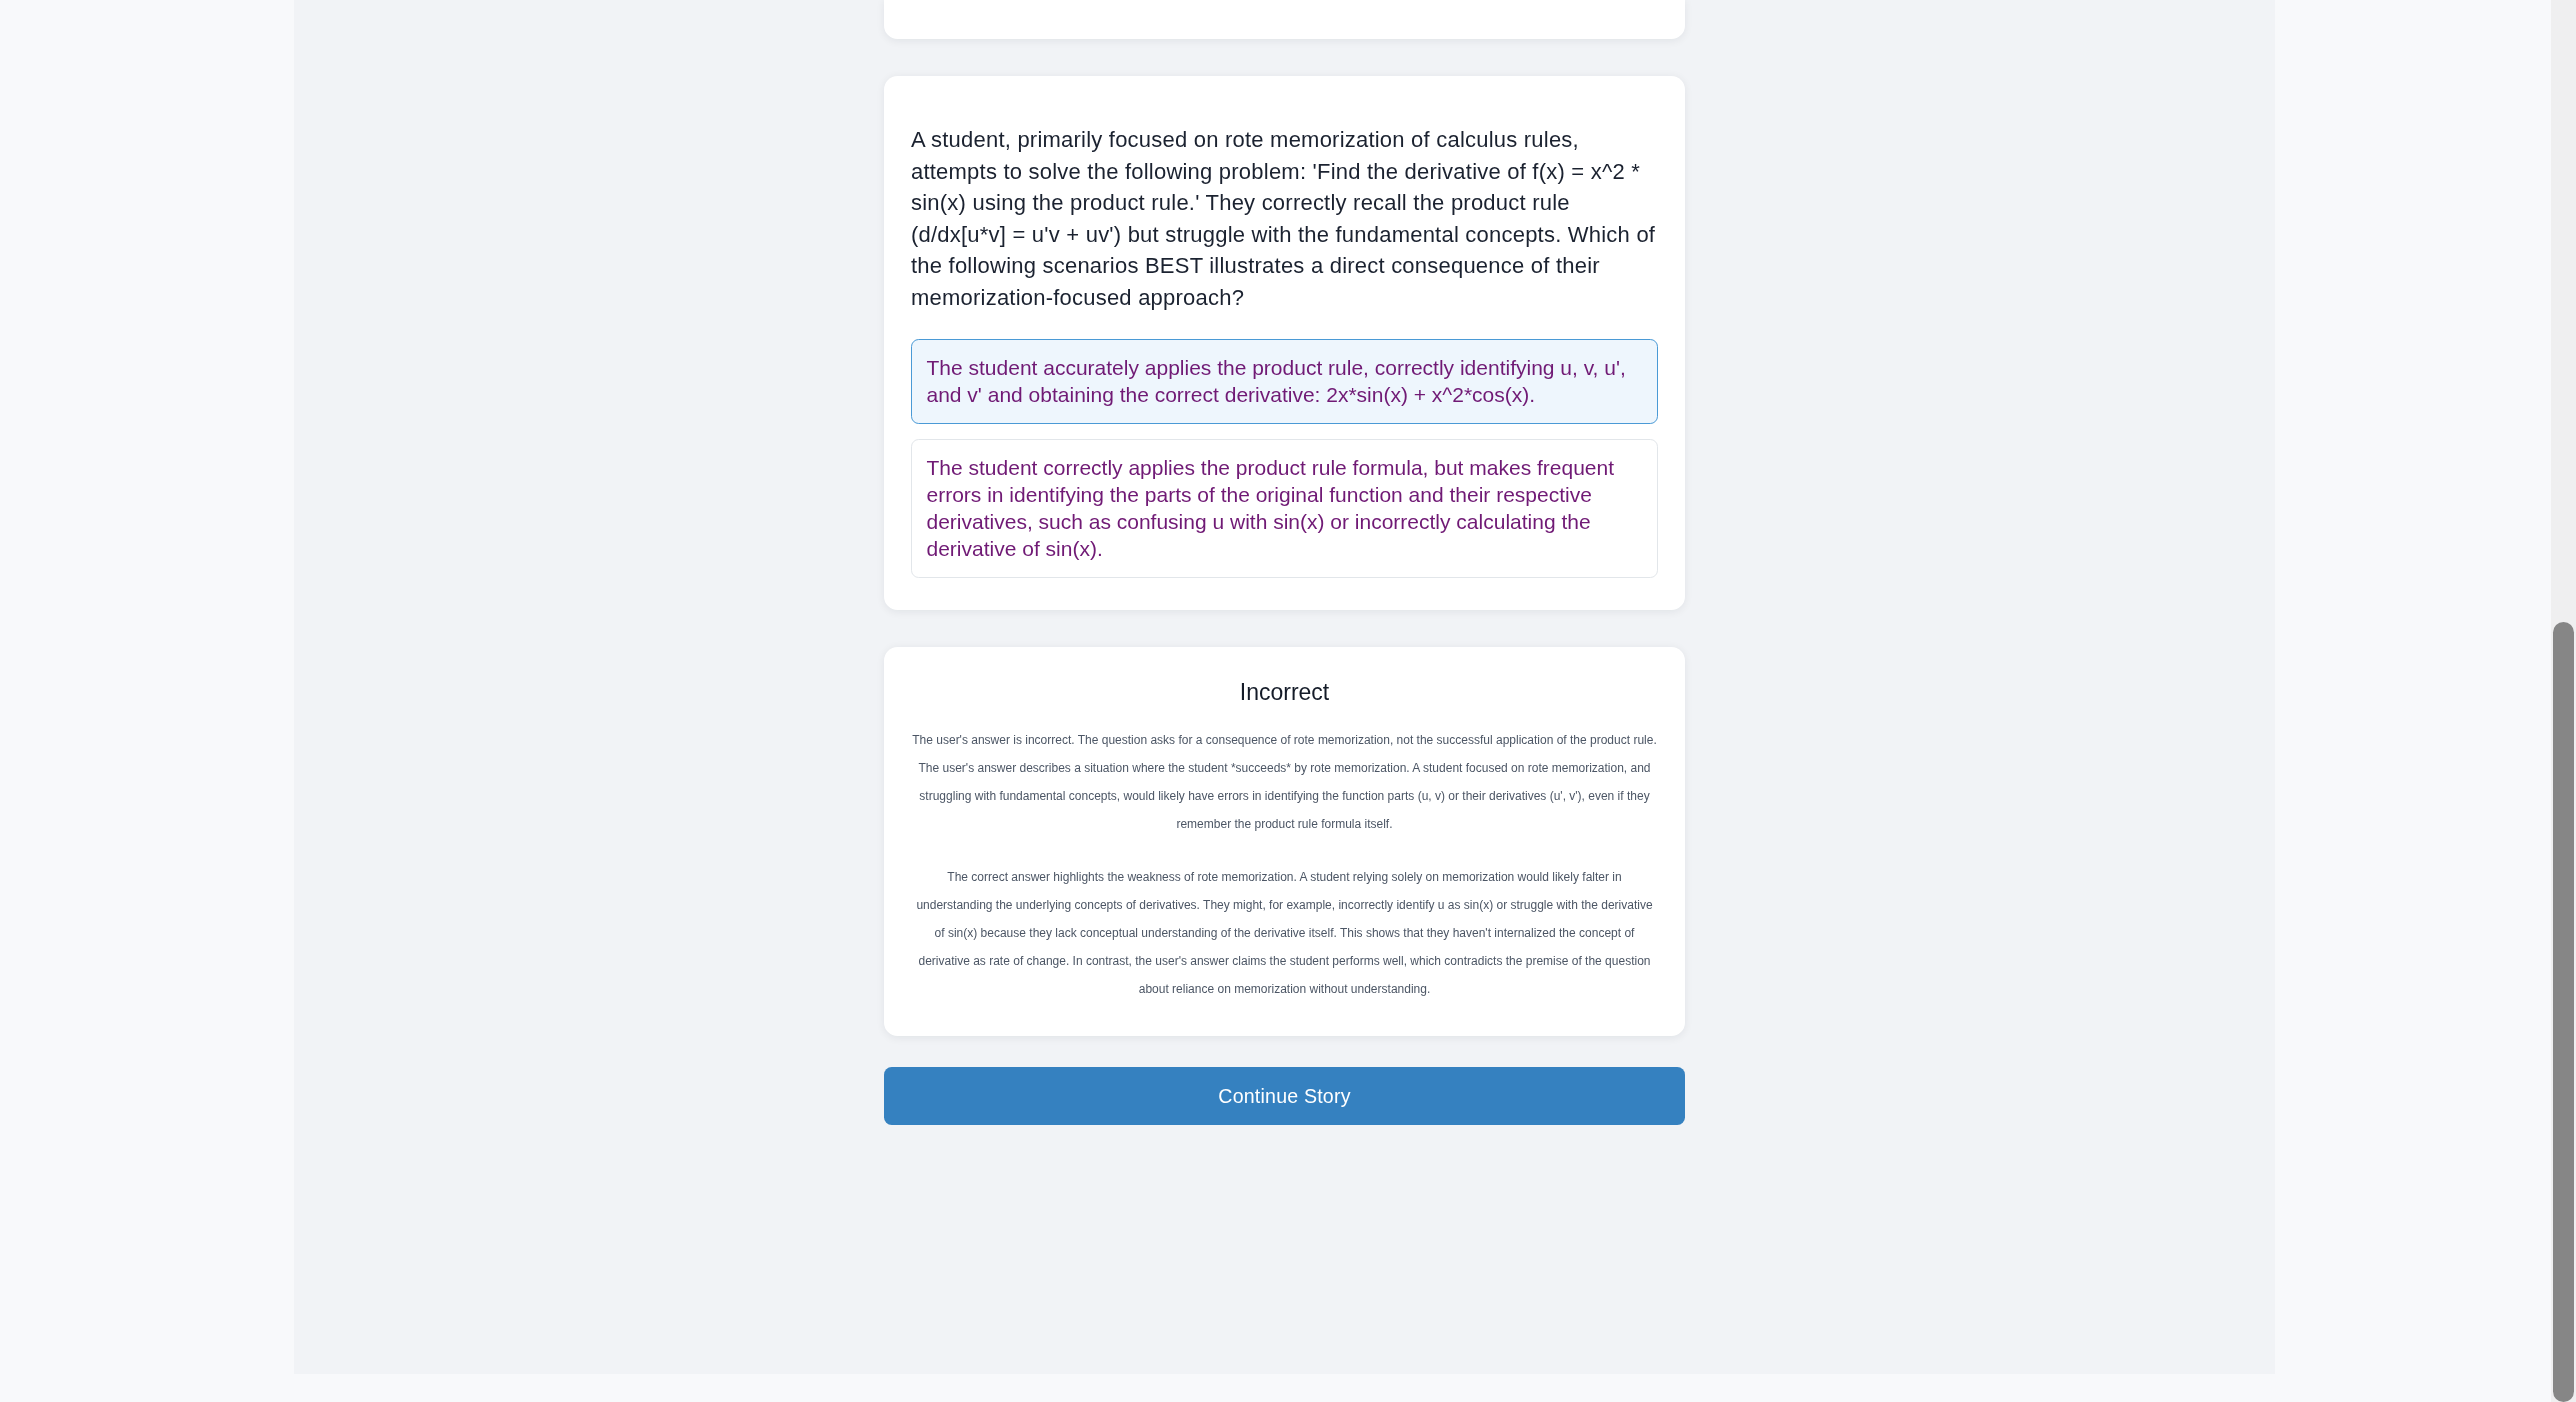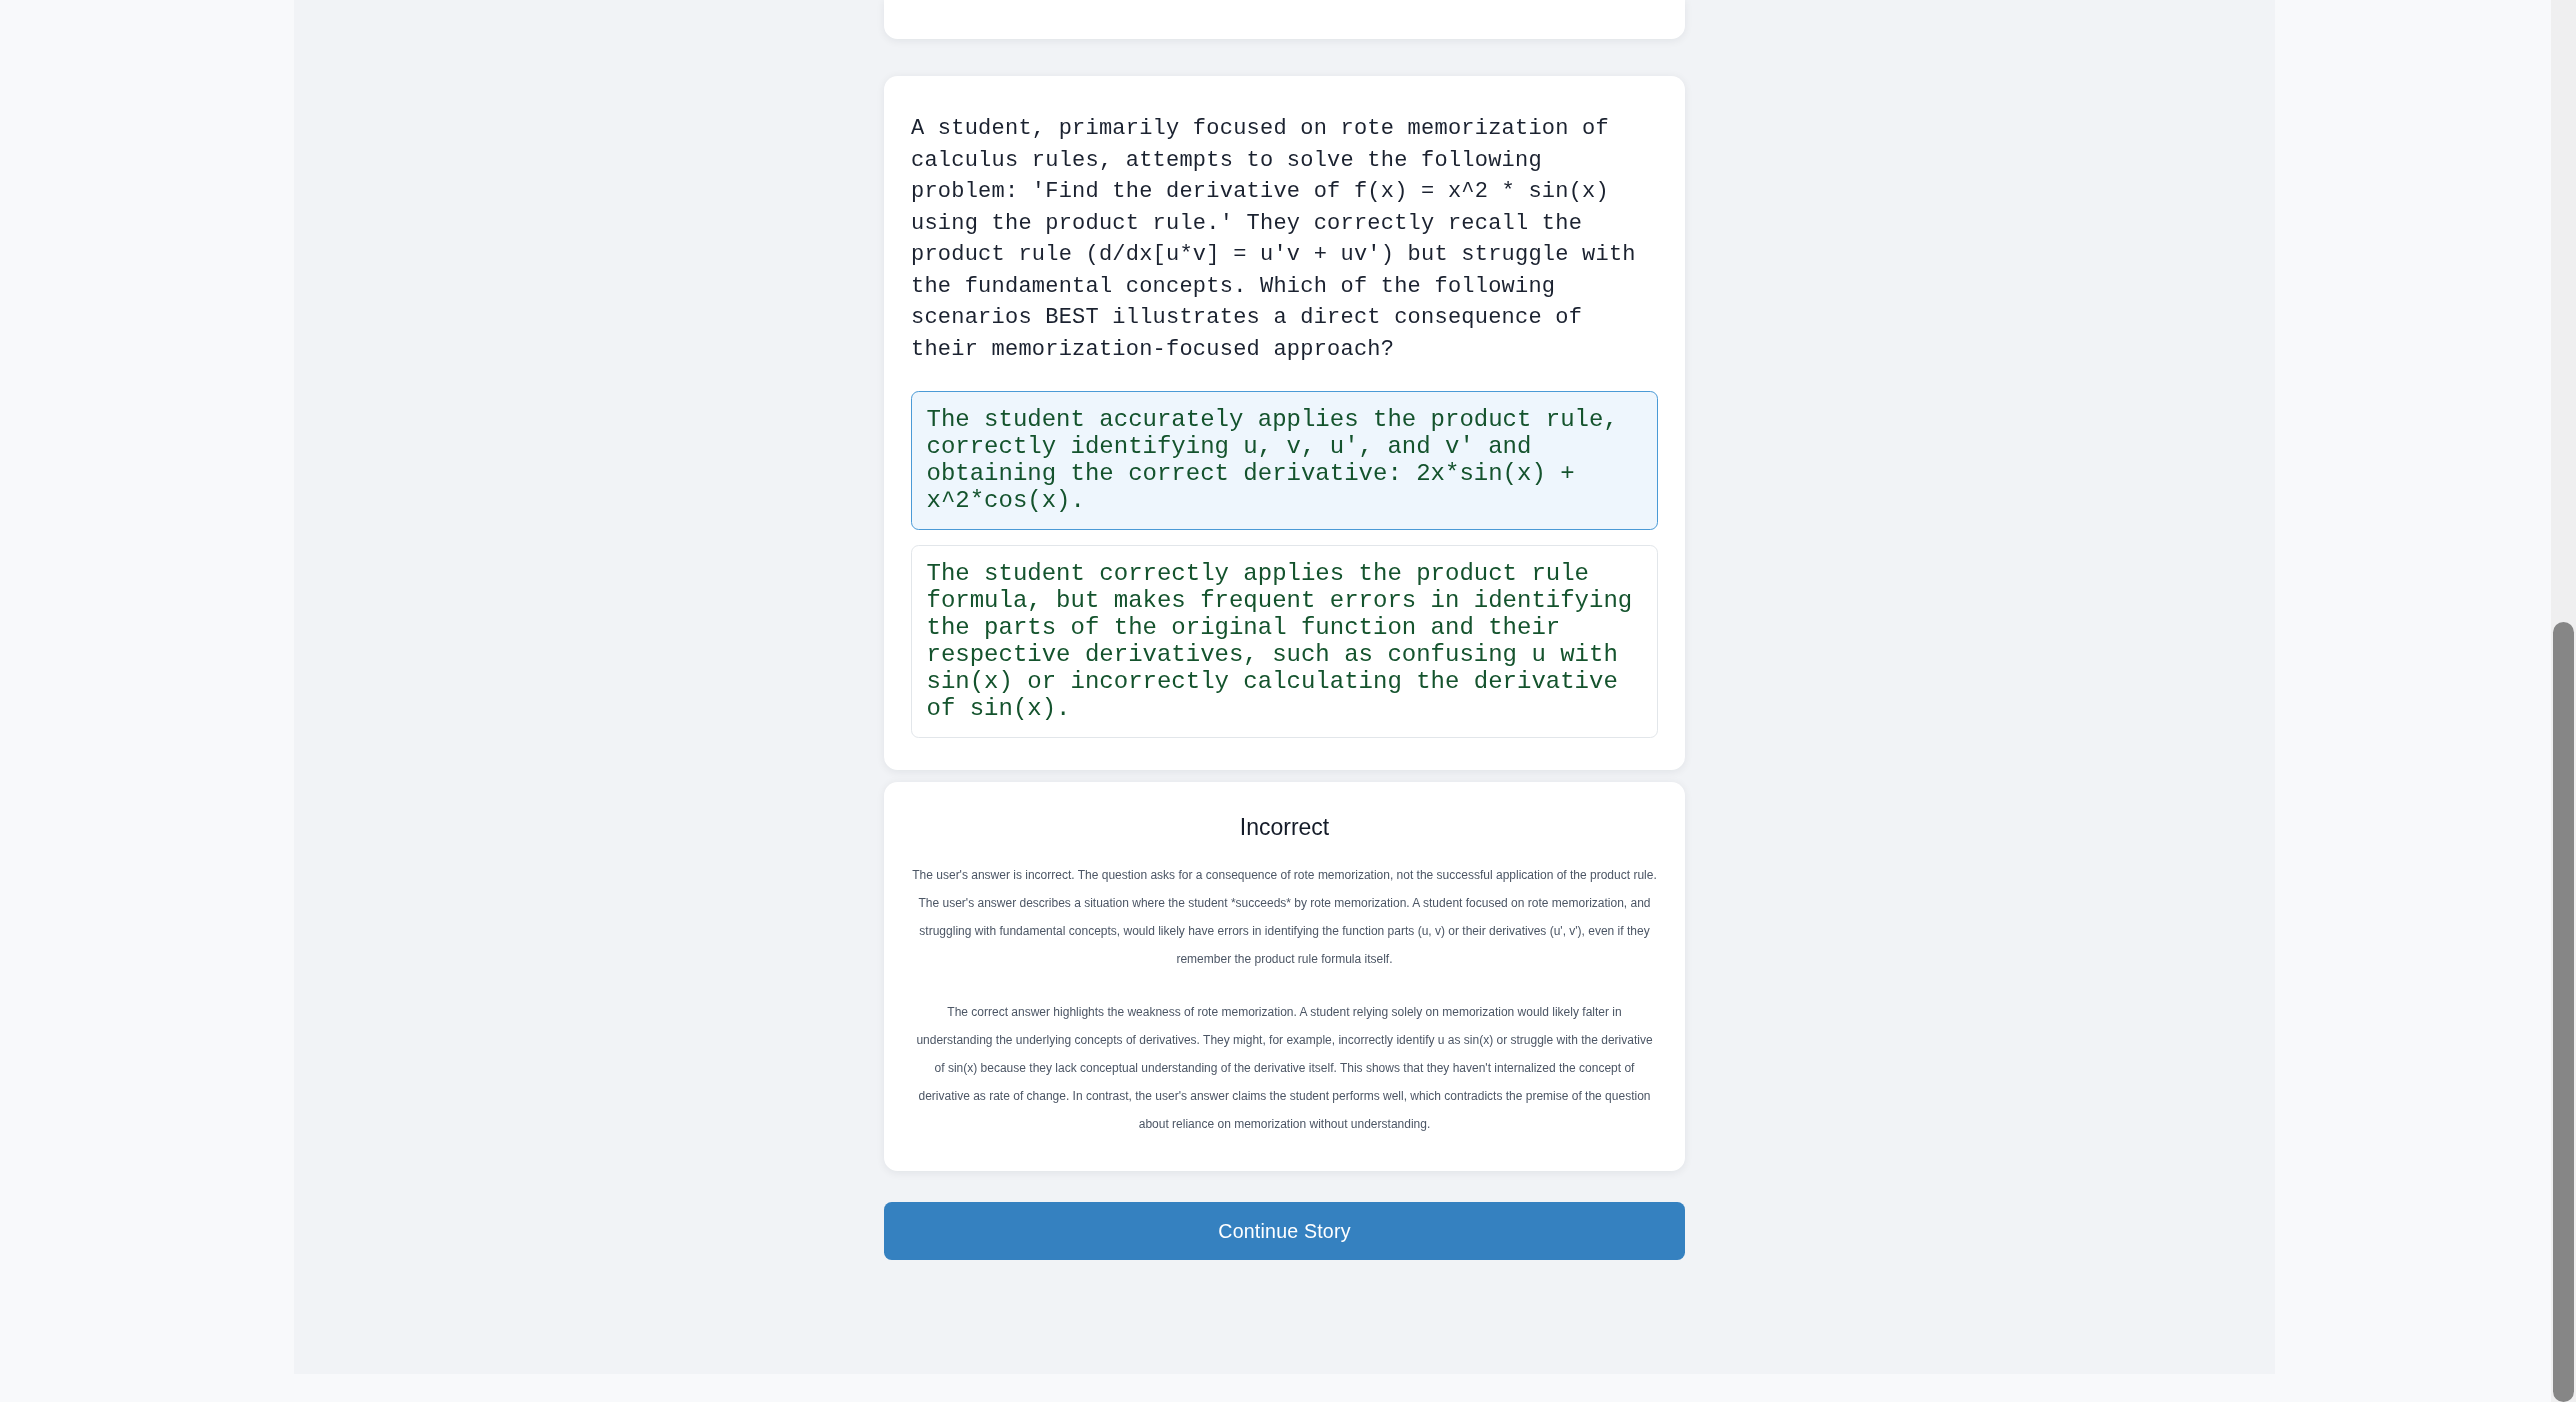--- a/index.html
+++ b/index.html
@@ -48,42 +48,41 @@
   }
 
   
   #prev-card-fragment {
     height: 39px;
     border-radius: 0 0 13.6px 13.6px;
     margin-bottom: 37px;
   }
 
   #question-card {
-    padding: 37px 27px 32px 27px;
-    margin-bottom: 12px;
-    font-family: Liberation Mono, monospace;
+    padding: 48px 27px 32px 27px;
+    margin-bottom: 37px;
   }
 
   #question-text {
     font-size: 22px;
     line-height: 31.5px;
     color: #1b2230;
     margin: 0 0 25.6px 0;
     letter-spacing: 0.01em;
   }
 
   .option {
     border: 0.9px solid #e2e6ea;
     border-radius: 7.7px;
     background: #ffffff;
     padding: 14.5px 14.5px 14.5px 14.5px;
     margin-bottom: 15.3px;
-    font-size: 24px;
+    font-size: 21px;
     line-height: 27px;
-    color: #14532d;
+    color: #701a75;
     box-sizing: border-box;
     cursor: pointer;
   }
   .option:last-child { margin-bottom: 0; }
 
   .option.selected {
     background: #eef6fd;
     border: 1.3px solid #4a9ad6;
   }
 

